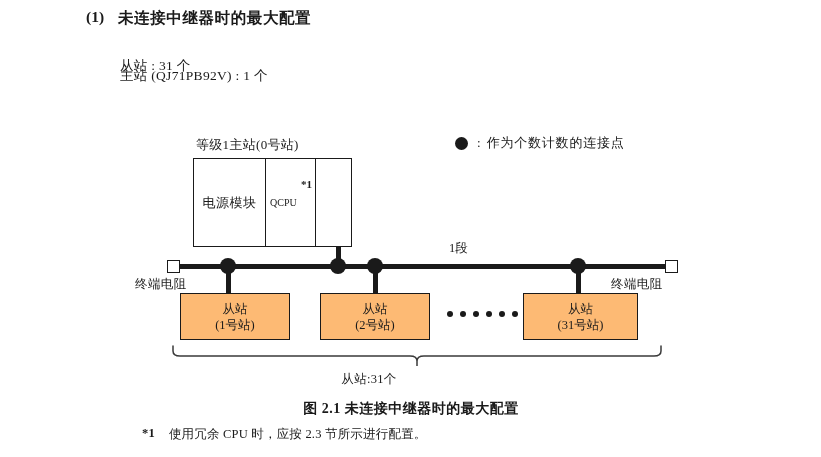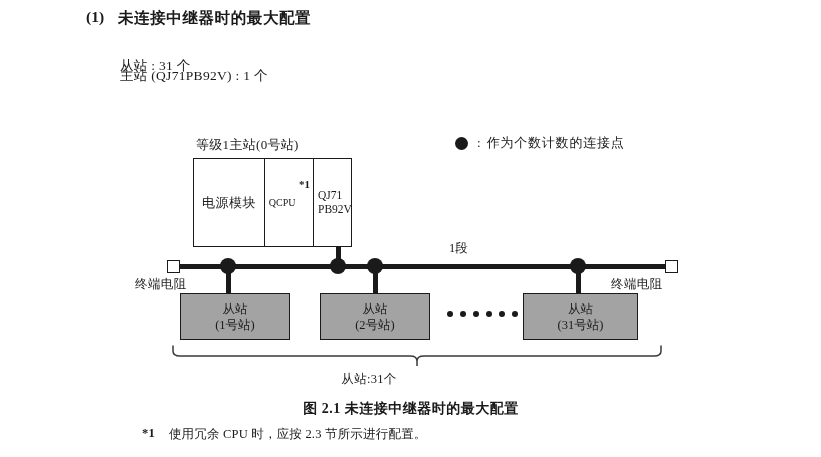--- a/index.html
+++ b/index.html
@@ -159,21 +159,21 @@
   #drop-master { left: 335.5px; top: 247px; height: 19px; }
   
   #drop-s1  { left: 225.5px; top: 266px; height: 28px; }
   #drop-s2  { left: 372.5px; top: 266px; height: 28px; }
   #drop-s31 { left: 575.5px; top: 266px; height: 28px; }
 
   
   .slave-box {
     height: 47px;
     border: 1.4px solid #1a1a1a;
-    background: #a3a3a3;
+    background: #fdba74;
     box-sizing: border-box;
     display: flex;
     flex-direction: column;
     align-items: center;
     justify-content: center;
     font-size: 12.5px;
     line-height: 1.28;
   }
   #slave-1  { left: 180px; top: 293px; width: 110px; }
   #slave-2  { left: 320px; top: 293px; width: 110px; }
@@ -235,26 +235,20 @@
 <div class="abs" id="master-caption">等级1主站(0号站)</div>
 
 <div class="abs" id="master-block">
   <div class="module" id="module-power">
     <span class="mlabel">电源模块</span>
   </div>
   <div class="module" id="module-qcpu">
     <span class="mlabel">QCPU</span>
     <span id="qcpu-footnote-ref">*1</span>
   </div>
-  <div class="module" id="module-master">
-    <span class="mlabel">
-      <span>QJ71</span><br>
-      <span>PB92V</span>
-    </span>
-  </div>
 </div>
 
 <div class="abs drop" id="drop-master"></div>
 <div class="abs" id="bus-line"></div>
 <div class="abs term-res" id="term-left"></div>
 <div class="abs term-res" id="term-right"></div>
 <div class="abs" id="term-left-label">终端电阻</div>
 <div class="abs" id="term-right-label">终端电阻</div>
 <div class="abs" id="segment-label">1段</div>
 

